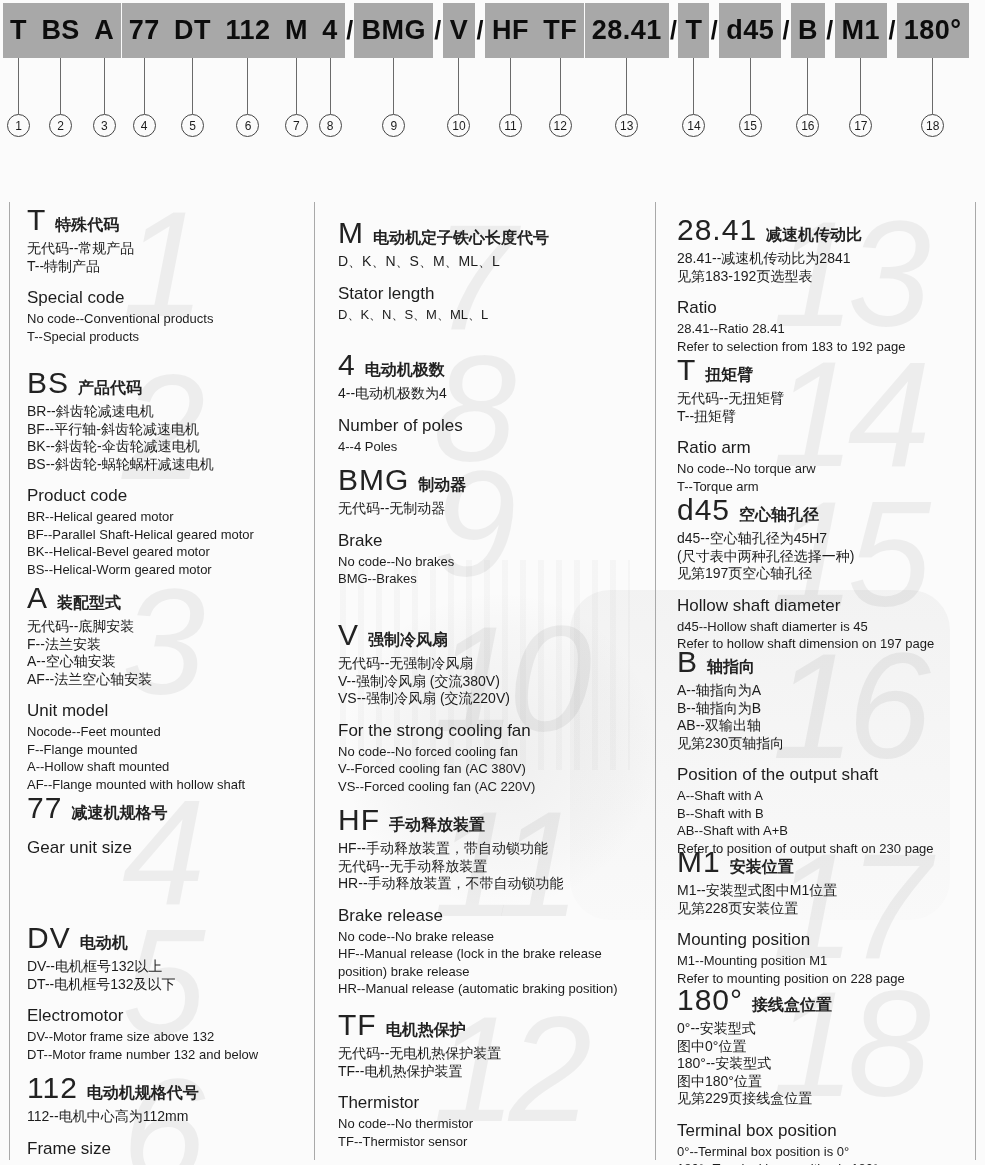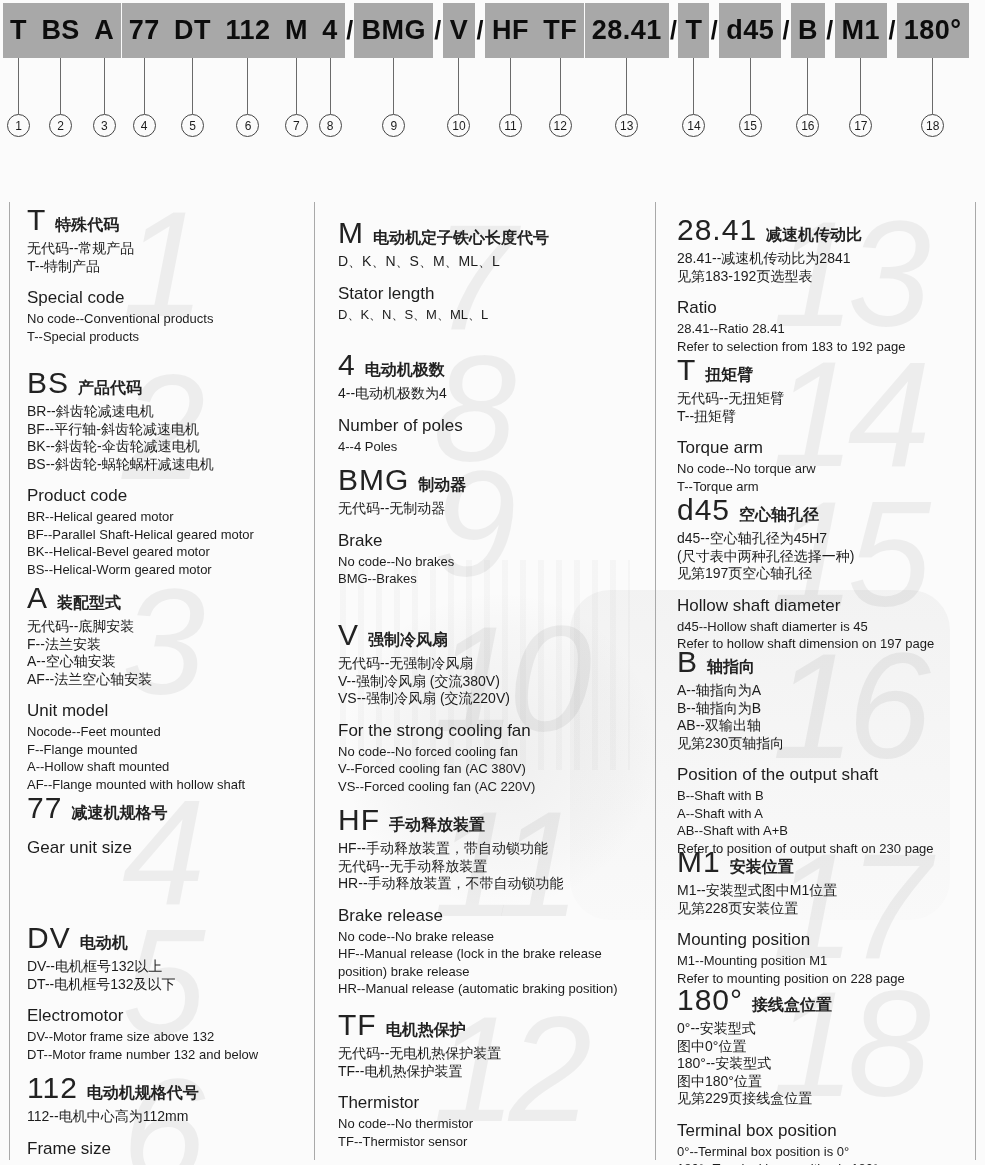--- a/index.html
+++ b/index.html
@@ -381,21 +381,21 @@
         <div class="en-line">Refer to selection from 183 to 192 page</div>
       </div>
       <div class="section" id="sec-14">
         <div class="wm">14</div>
         <div class="code-row">
           <span class="sec-code">T</span>
           <span class="cn-title">扭矩臂</span>
         </div>
         <div class="cn-line">无代码--无扭矩臂</div>
         <div class="cn-line">T--扭矩臂</div>
-        <div class="en-title">Torque arm</div>
+        <div class="en-title">Ratio arm</div>
         <div class="en-line">No code--No torque arw</div>
         <div class="en-line">T--Torque arm</div>
       </div>
       <div class="section" id="sec-15">
         <div class="wm">15</div>
         <div class="code-row">
           <span class="sec-code">d45</span>
           <span class="cn-title">空心轴孔径</span>
         </div>
         <div class="cn-line">d45--空心轴孔径为45H7</div>
@@ -409,22 +409,22 @@
         <div class="wm">16</div>
         <div class="code-row">
           <span class="sec-code">B</span>
           <span class="cn-title">轴指向</span>
         </div>
         <div class="cn-line">A--轴指向为A</div>
         <div class="cn-line">B--轴指向为B</div>
         <div class="cn-line">AB--双输出轴</div>
         <div class="cn-line">见第230页轴指向</div>
         <div class="en-title">Position of the output shaft</div>
+        <div class="en-line">A--Shaft with A</div>
         <div class="en-line">B--Shaft with B</div>
-        <div class="en-line">A--Shaft with A</div>
         <div class="en-line">AB--Shaft with A+B</div>
         <div class="en-line">Refer to position of output shaft on 230 page</div>
       </div>
       <div class="section" id="sec-17">
         <div class="wm">17</div>
         <div class="code-row">
           <span class="sec-code">M1</span>
           <span class="cn-title">安装位置</span>
         </div>
         <div class="cn-line">M1--安装型式图中M1位置</div>

